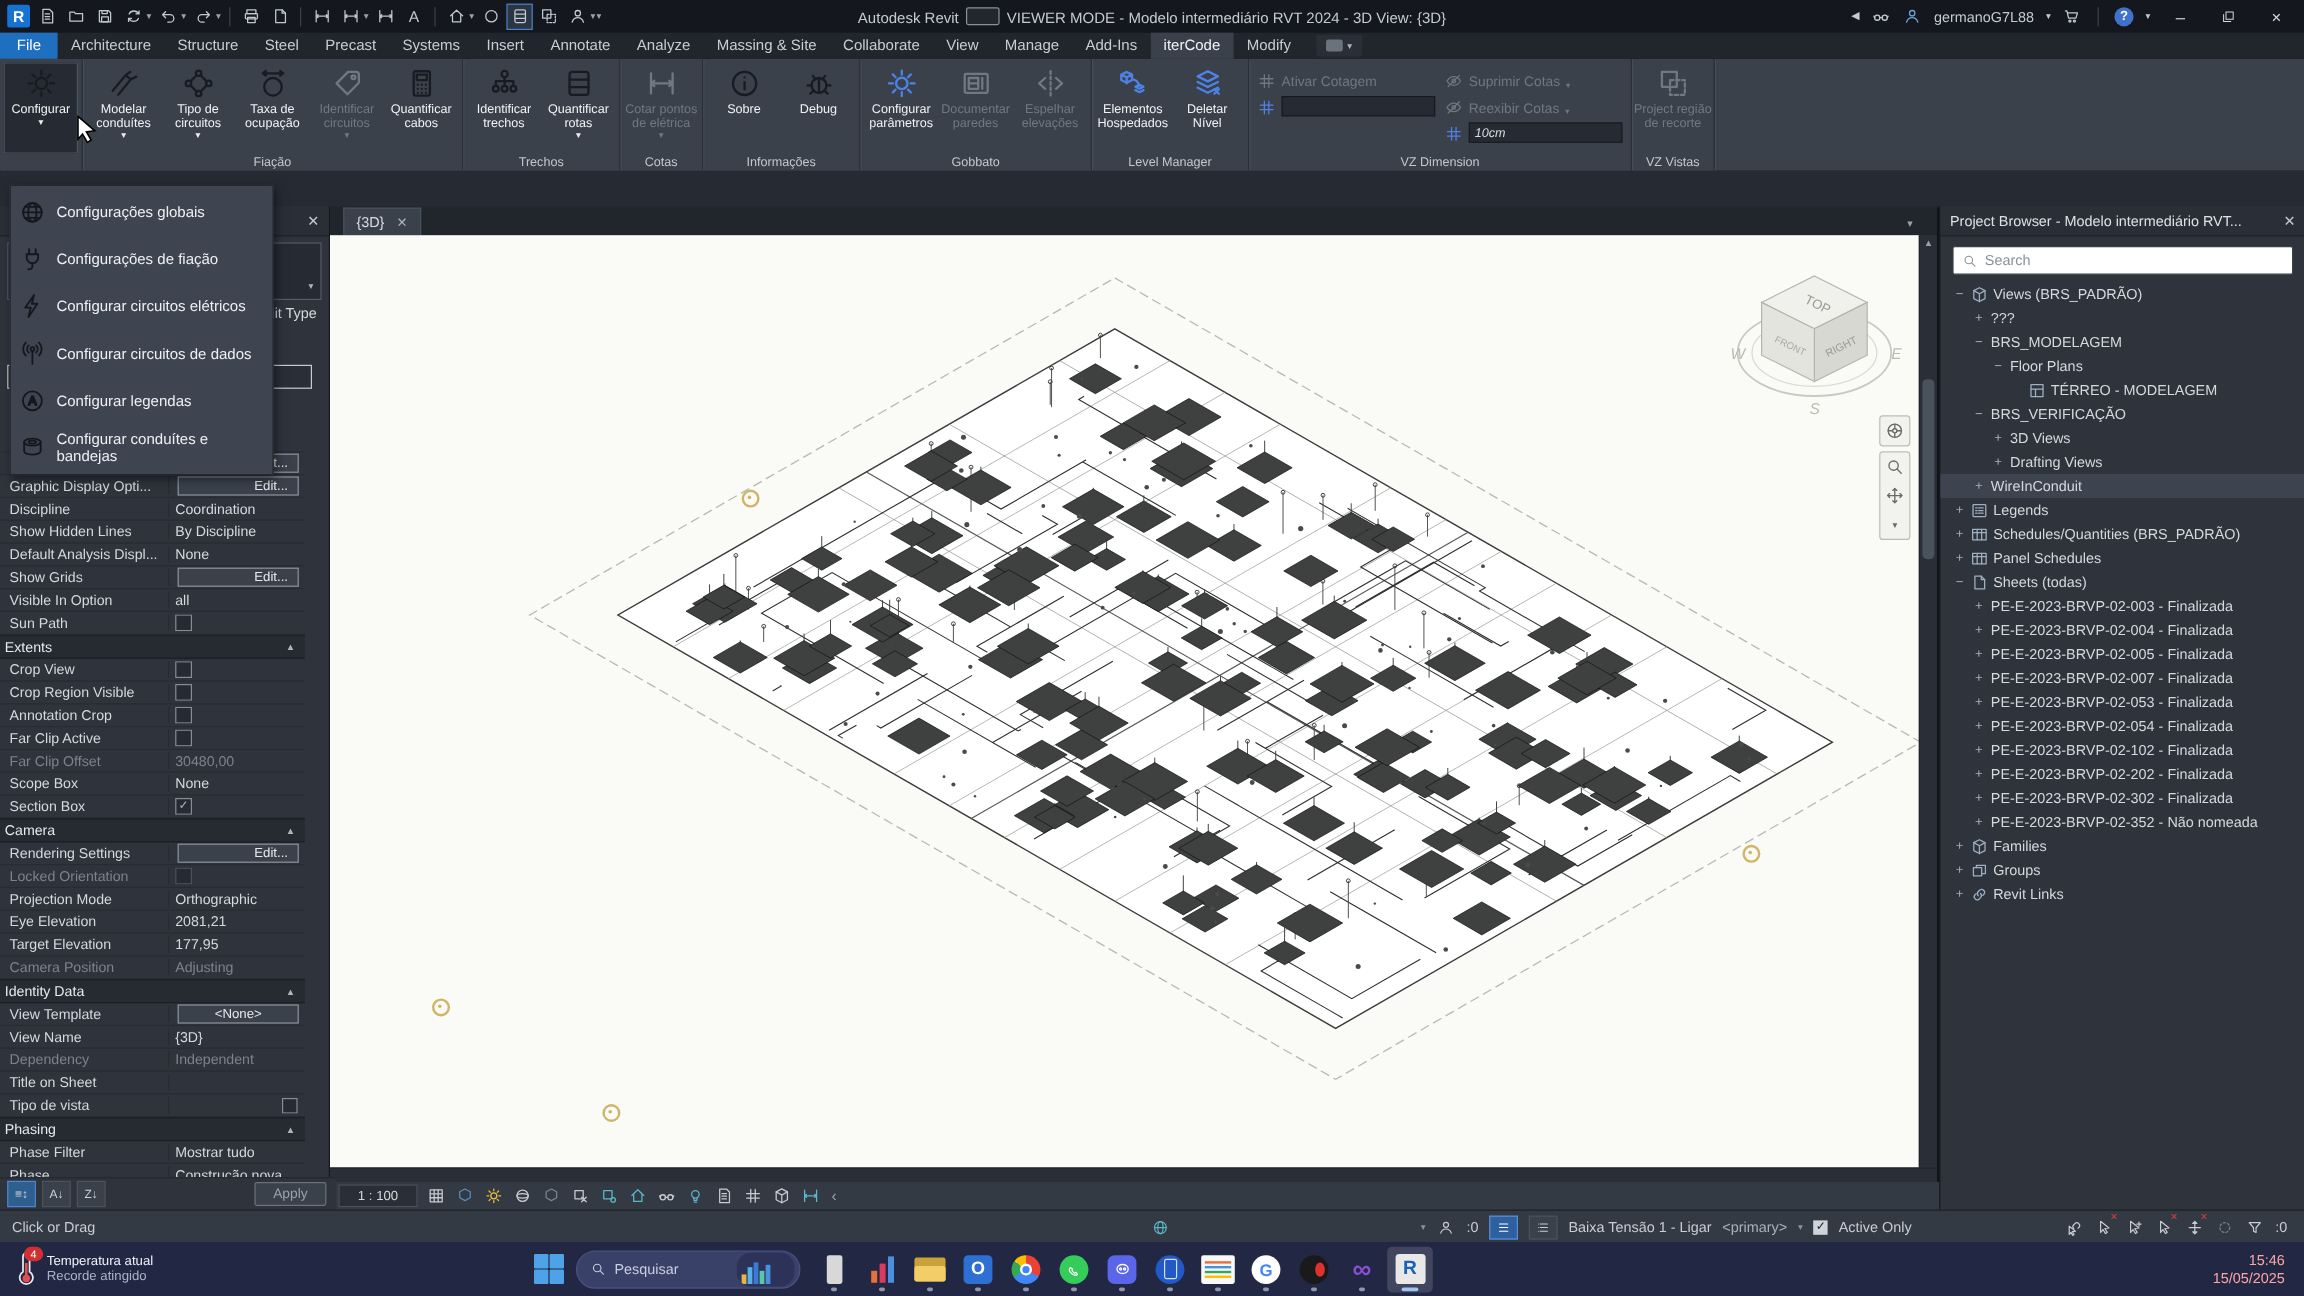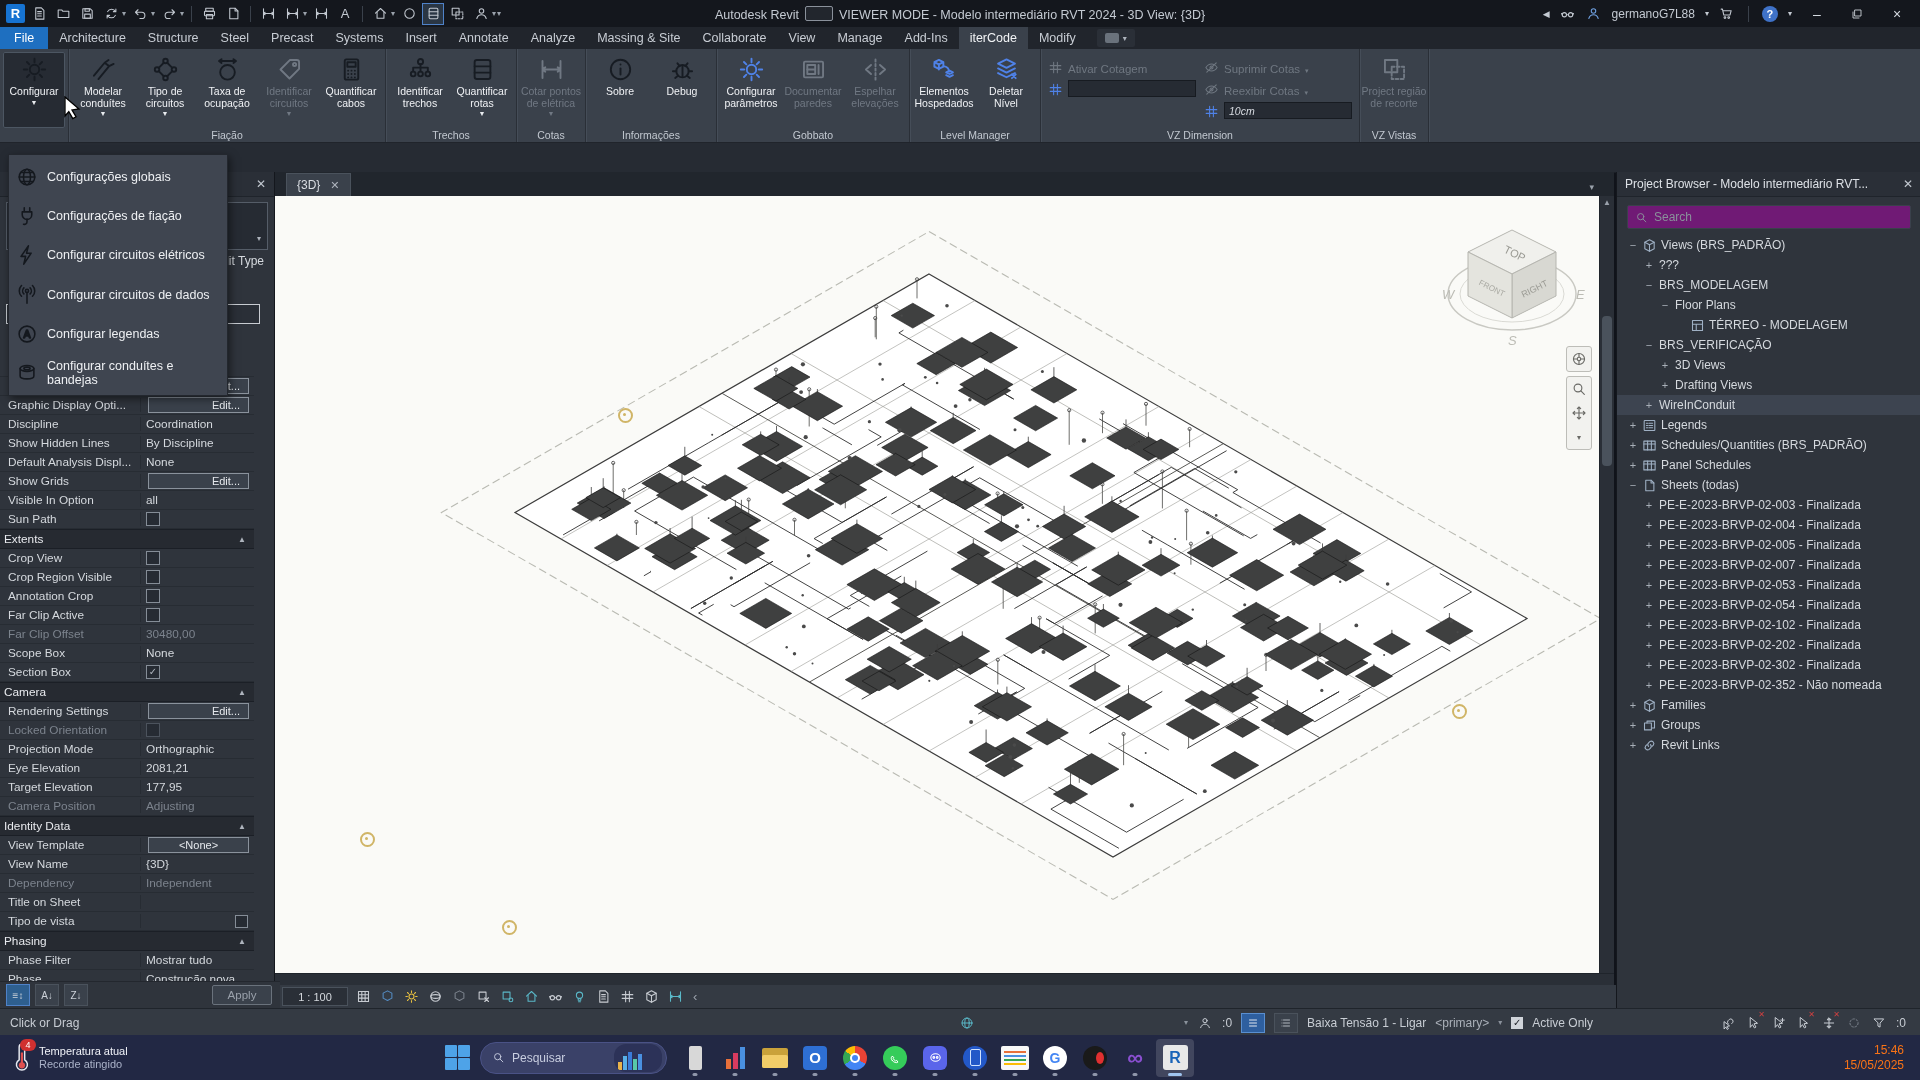--- a/index.html
+++ b/index.html
@@ -108,21 +108,21 @@
   .navbtn .ic{width:16px;height:16px;}
   .navgroup{display:flex;flex-direction:column;background:#f2f2ef;border:1px solid #bdbdb8;border-radius:3px;}
   .navgroup .navbtn{border:none;background:transparent;}
   .goldmark{position:absolute;width:11px;height:11px;border-radius:50%;border:2px solid #c9a94e;opacity:.85;}
   .goldmark:after{content:"";position:absolute;left:3px;top:3px;width:3px;height:3px;background:#c9a94e;border-radius:50%;}
   
   #browser{left:1616px;top:172px;width:304px;height:836px;background:#2f343c;border-left:1px solid #14171d;z-index:5;}
   #brow-head{height:24px;display:flex;align-items:center;background:#2a2f37;border-bottom:1px solid #1f242b;
              padding:0 8px;font-size:12px;color:#dde1e6;white-space:nowrap;overflow:hidden;}
   #brow-head .px{margin-left:auto;color:#c2c8d0;}
-  #brow-search{margin:8px 10px 6px 10px;height:22px;background:#701a75;border:1px solid #3a414b;border-radius:2px;
+  #brow-search{margin:8px 10px 6px 10px;height:22px;background:#ffffff;border:1px solid #3a414b;border-radius:2px;
                display:flex;align-items:center;gap:6px;padding:0 7px;color:#8a919b;font-size:12px;}
   #brow-search .ic{width:13px;height:13px;}
   #tree{font-size:12px;color:#d5d9de;}
   .trow{height:20px;display:flex;align-items:center;white-space:nowrap;}
   .trow.sel{background:#3d4450;}
   .texp{width:12px;text-align:center;color:#a8afb8;font-size:11px;flex:0 0 auto;}
   .ticon{width:15px;height:15px;margin:0 4px 0 3px;color:#9fb0c4;flex:0 0 auto;}
   .tlabel{overflow:hidden;text-overflow:ellipsis;}
   
   #statusbar{left:0;top:1008px;width:1920px;height:27px;background:#343a43;border-top:1px solid #1f242b;
@@ -150,21 +150,21 @@
   #searchpill{width:170px;height:30px;background:#3a4168;border:1px solid #4a5286;border-radius:16px;
               display:flex;align-items:center;gap:7px;padding:0 4px 0 11px;color:#c8cee0;font-size:12px;}
   #searchpill .ic{width:13px;height:13px;}
   #search-trend{margin-left:auto;width:40px;height:24px;border-radius:12px;overflow:hidden;display:flex;align-items:flex-end;gap:1px;
                 background:#2c3258;padding:2px 4px;}
   #search-trend i{display:block;width:4px;background:#58b0e8;}
   .tapp{position:relative;width:38px;height:38px;display:flex;align-items:center;justify-content:center;border-radius:4px;}
   .tapp.active{background:rgba(255,255,255,.14);}
   .tapp .dot{position:absolute;bottom:1px;left:50%;transform:translateX(-50%);width:5px;height:3px;border-radius:2px;background:#8f96aa;}
   .tapp.active .dot{width:14px;background:#9fc4ef;}
-  #clock{margin-left:auto;padding-right:16px;text-align:right;font-size:12px;color:#f97316;line-height:15px;}
+  #clock{margin-left:auto;padding-right:16px;text-align:right;font-size:12px;color:#fca5a5;line-height:15px;}
   
   #menu{left:8px;top:128px;width:218px;height:236px;background:#3f4550;border:1px solid #23272e;
         box-shadow:2px 3px 8px rgba(0,0,0,.5);z-index:60;display:flex;flex-direction:column;justify-content:space-around;padding:2px 0;margin-top:26px;}
   .mitem{display:flex;align-items:center;gap:9px;height:37px;padding-left:7px;font-size:12.5px;color:#eef0f3;}
   .mitem .micon{width:22px;height:22px;color:#14181e;flex:0 0 auto;}
   
   #cursor{left:63px;top:96px;width:22px;height:26px;z-index:99;pointer-events:none;}
 </style>
 </head>
 <body>

